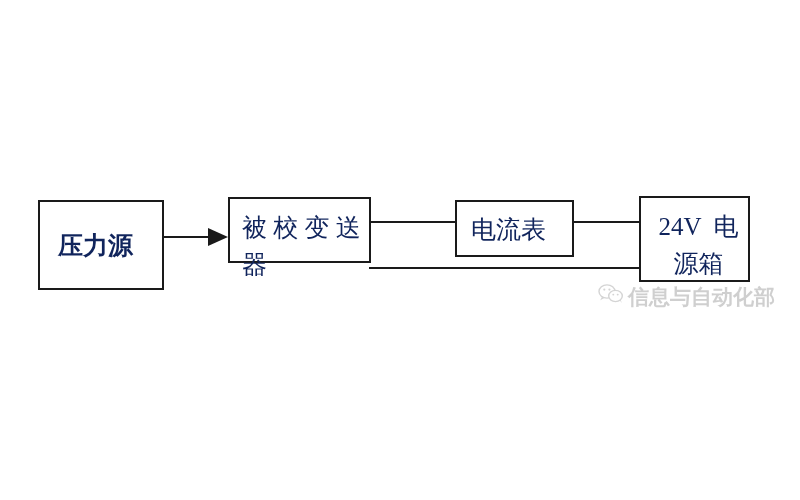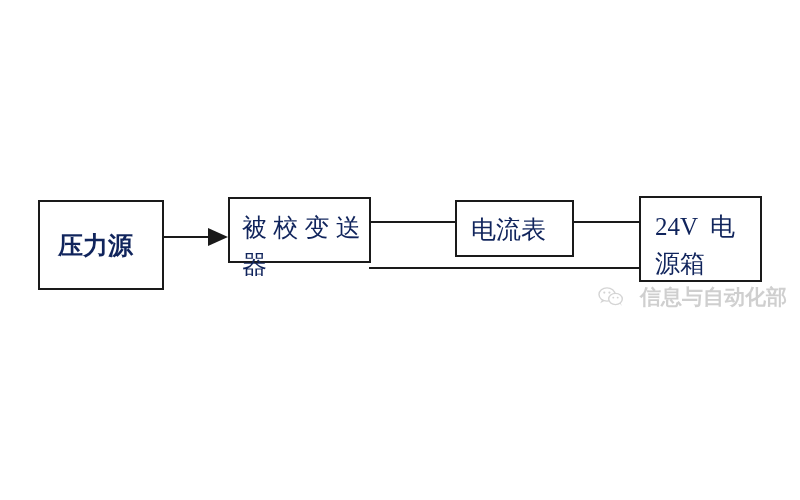--- a/index.html
+++ b/index.html
@@ -48,21 +48,21 @@
   
   #node-source   { left: 38px;  top: 200px; width: 126px; height: 90px; font-weight: bold; }
   #node-source .node-inner { left: 18px; }
 
   #node-transmitter { left: 228px; top: 197px; width: 143px; height: 66px; }
   #node-transmitter .node-inner { left: 12px; top: 10px; }
 
   #node-ammeter  { left: 455px; top: 200px; width: 119px; height: 57px; }
   #node-ammeter .node-inner { left: 14px; }
 
-  #node-psu      { left: 639px; top: 196px; width: 123px; height: 86px; }
+  #node-psu      { left: 639px; top: 196px; width: 111px; height: 86px; text-align: center; }
   #node-psu .node-inner { left: 14px; top: 10px; }
 
   
   .wire {
     position: absolute;
     background: #1a1a1a;
     z-index: 1;
   }
   .wire-h { height: 2px; }
 
@@ -90,22 +90,21 @@
     border-left: 20px solid #1a1a1a;
     z-index: 2;
   }
 
   
   #watermark {
     position: absolute;
     left: 598px;
     top: 283px;
     display: flex;
-    align-items: center;
-    gap: 16px;
+    gap: 4px;
     opacity: 0.42;
     z-index: 4;
     pointer-events: none;
   }
   #watermark .wm-text {
     font-family: "DejaVu Sans", sans-serif;
     font-size: 21px;
     font-weight: bold;
     color: #8e8e8e;
     white-space: nowrap;

